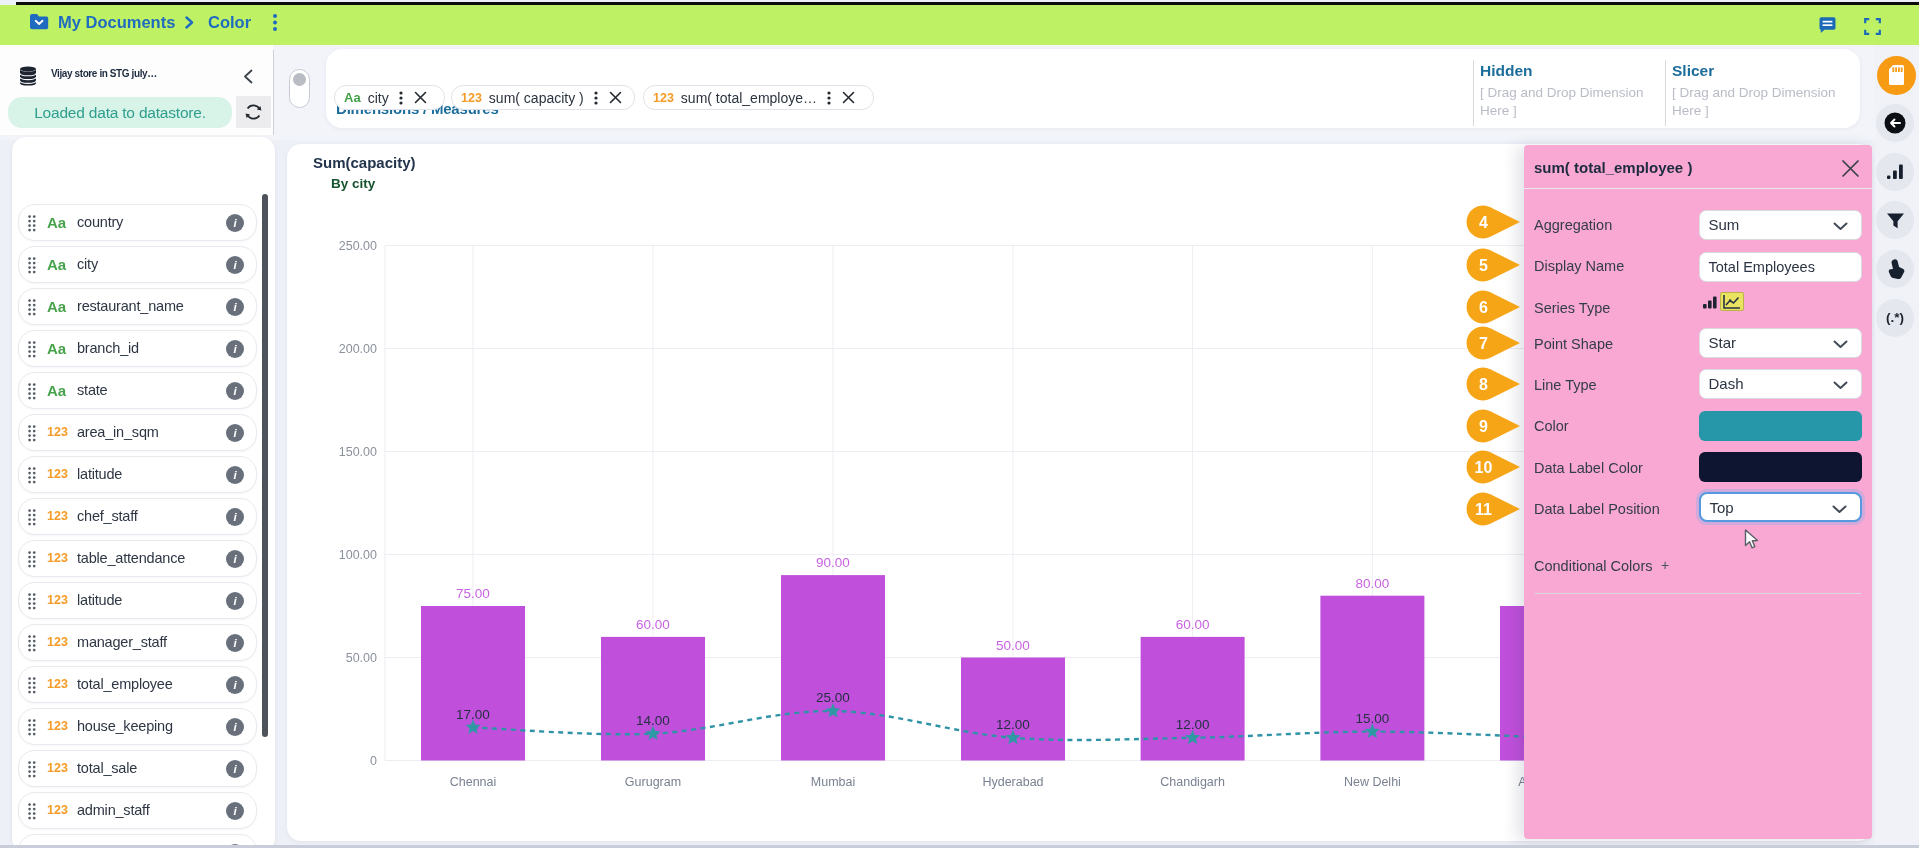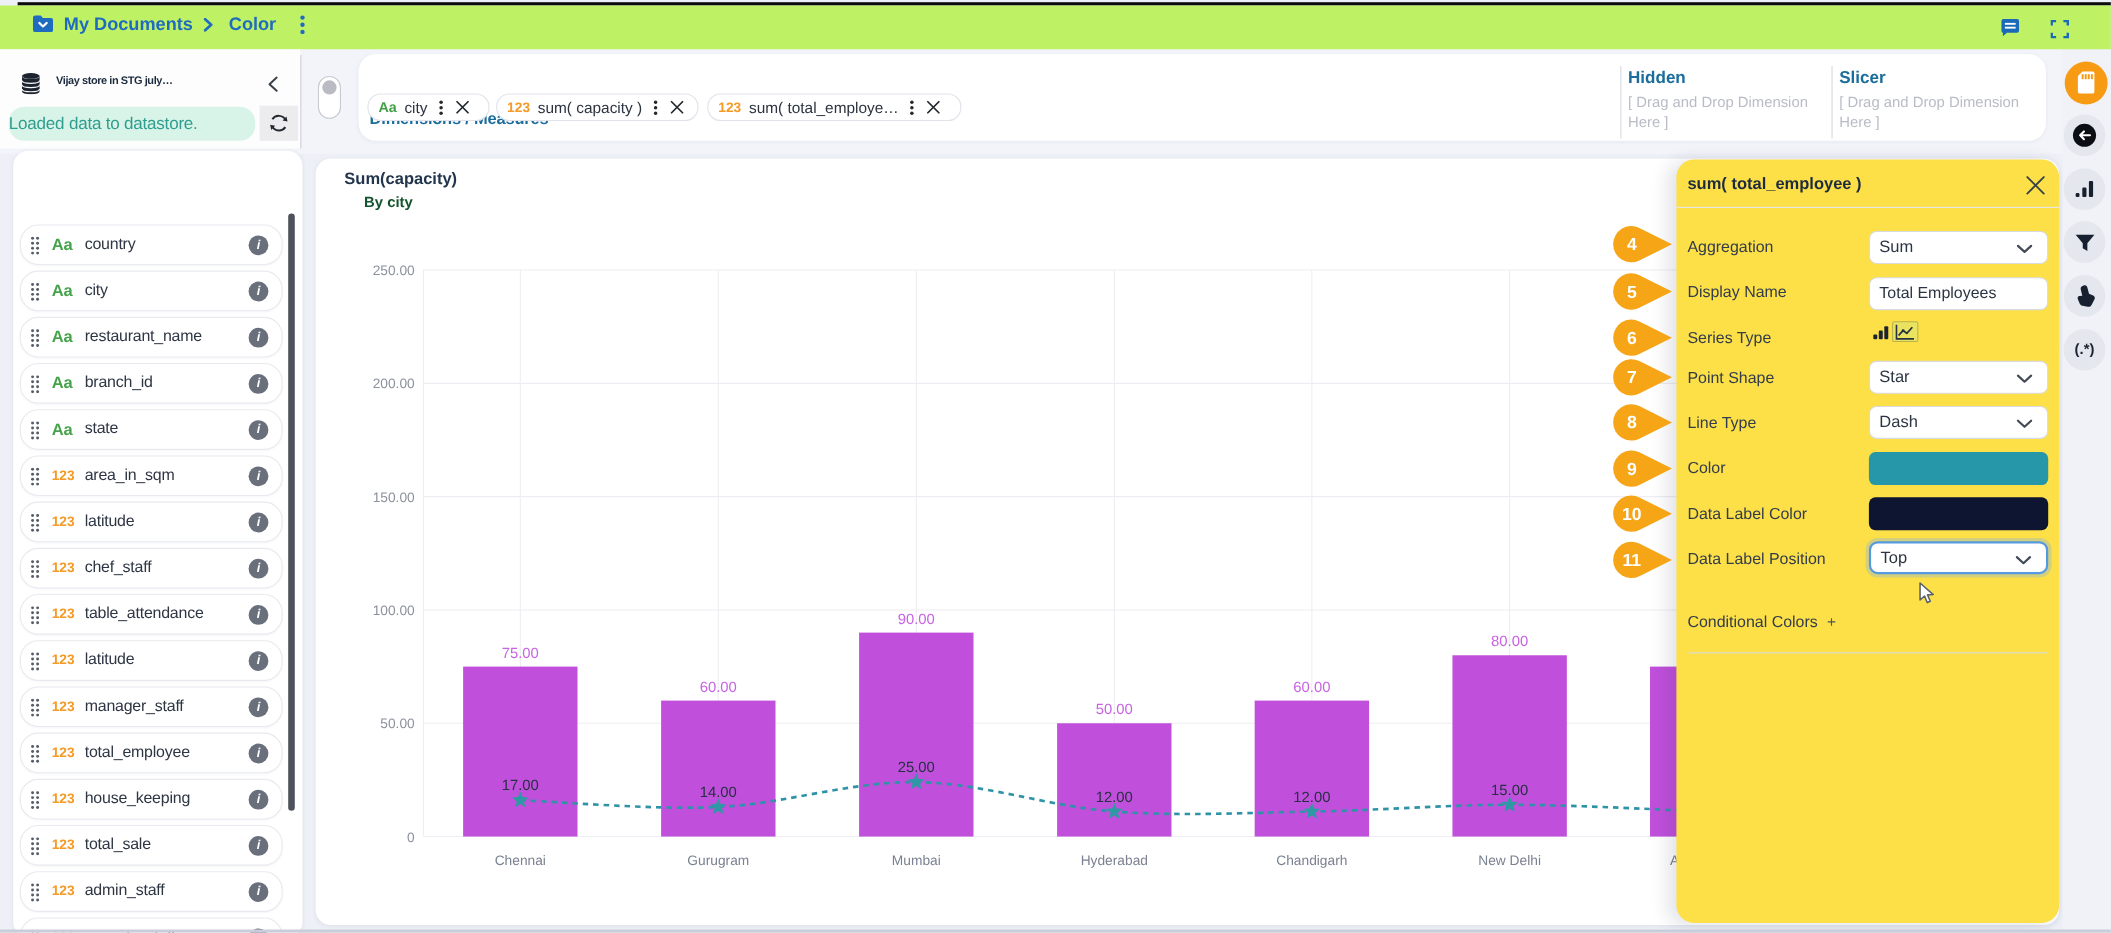--- a/index.html
+++ b/index.html
@@ -7,21 +7,21 @@
 .abs { position:absolute; }
 
 .topline { position:absolute; left:16px; top:2px; right:0; height:3px; background:#0c0c0c; }
 .topbar { position:absolute; left:0; top:5px; width:1919px; height:40px; background:#bef264; }
 .crumb { position:absolute; top:8px; font-size:16.5px; font-weight:700; color:#1f6bc0; }
 
 .hdrstrip { position:absolute; left:0; top:45px; width:1875px; height:95px; background:#f3f4fa; }
 .hdrleft { position:absolute; left:0; top:45px; width:273px; height:90px; background:#fdfdfe; }
 .vdiv { position:absolute; left:273px; top:50px; width:1px; height:85px; background:#cfd1d8; }
 .dstitle { position:absolute; left:51px; top:68px; font-size:10px; font-weight:700; color:#1c2b3d; letter-spacing:-0.4px; }
-.pill { position:absolute; left:8px; top:97px; width:224px; height:31px; background:#d8f3e8; border-radius:14px; color:#2f9e8e; font-size:15.5px; line-height:31px; text-align:left; letter-spacing:-0.2px; }
+.pill { position:absolute; left:8px; top:97px; width:224px; height:31px; background:#d8f3e8; border-radius:14px; color:#2f9e8e; font-size:15.5px; line-height:31px; text-align:center; letter-spacing:-0.2px; }
 .refbtn { position:absolute; left:236px; top:96px; width:35px; height:32px; background:#ececee; }
 
 .toggle { position:absolute; left:289px; top:69px; width:21px; height:39px; background:#fff; border:1.5px solid #c7cad2; border-radius:11px; }
 .knob { position:absolute; left:2.5px; top:2.5px; width:13px; height:13px; border-radius:50%; background:#b9bcc2; }
 
 .dmcard { position:absolute; left:326px; top:49px; width:1534px; height:79px; background:#fff; border-radius:16px; box-shadow:0 1px 4px rgba(40,50,90,.06); }
 .dmtitle { position:absolute; font-size:15px; font-weight:700; color:#1b6d9c; letter-spacing:-0.2px;margin-top:38px; }
 .chip { position:absolute; top:36px; height:25px; border:1px solid #e2e3ea; border-radius:12px; background:#fff; display:flex; align-items:center; }
 .chip .badge { font-weight:700; font-size:13px; margin-left:9px; }
 .badge.aa { color:#43a047; }
@@ -38,21 +38,21 @@
 .row .fname { position:absolute; left:58px; top:9px; font-size:14.5px; color:#2e3644; letter-spacing:-0.2px; }
 .row .fbadge { position:absolute; left:28px; top:9px; font-weight:700; }
 .fbadge.aa { color:#47a34b; font-size:15px; }
 .fbadge.n123 { color:#f59b27; font-size:12.5px; top:10px; }
 .info { position:absolute; right:12px; top:9px; width:18px; height:18px; border-radius:50%; background:#69707c; color:#fff; font-size:11.5px; font-weight:700; text-align:center; line-height:18px; font-style:italic; }
 .dots { position:absolute; left:9px; top:10px; width:8px; height:17px; }
 .sbar { position:absolute; left:262px; top:194px; width:5.5px; height:543px; background:#4d525b; border-radius:3px; }
 
 .chartcard { position:absolute; left:287px; top:144px; width:1585px; height:697px; background:#fff; border-radius:14px; box-shadow:0 1px 4px rgba(40,50,90,.06); }
 
-.panel { position:absolute; left:1524px; top:145px; width:348px; height:694px; background:#fde047; border-radius:16px; box-shadow:-7px 2px 16px rgba(30,40,80,.13);text-decoration:underline; }
+.panel { position:absolute; left:1524px; top:145px; width:348px; height:694px; background:#f9a8d4; border-radius:4px; box-shadow:-7px 2px 16px rgba(30,40,80,.13);text-decoration:underline; }
 .ptitle { position:absolute; left:10px; top:14px; font-size:15px; font-weight:700; color:#1d2b3f; }
 .pdiv { position:absolute; left:0; top:43px; width:348px; height:1px; background:#e7e8ee; }
 .plabel { position:absolute; left:10px; font-size:14.5px; color:#333c49; }
 .pctl { position:absolute; left:174.5px; width:163px; height:30px; background:#fff; border:1px solid #d8dade; border-radius:7px; font-size:15px; color:#2b3442; line-height:28px; padding-left:9px; }
 .swatch { position:absolute; left:174.5px; width:163px; height:30px; border-radius:6px; }
 
 .nbadge { position:absolute; width:56px; height:34px; }
 
 .rail { position:absolute; left:1875px; top:45px; width:44px; height:803px; background:#f0f2f7; }
 .rcirc { position:absolute; left:1876px; width:38px; height:38px; border-radius:50%; background:#e4e7ee; }

